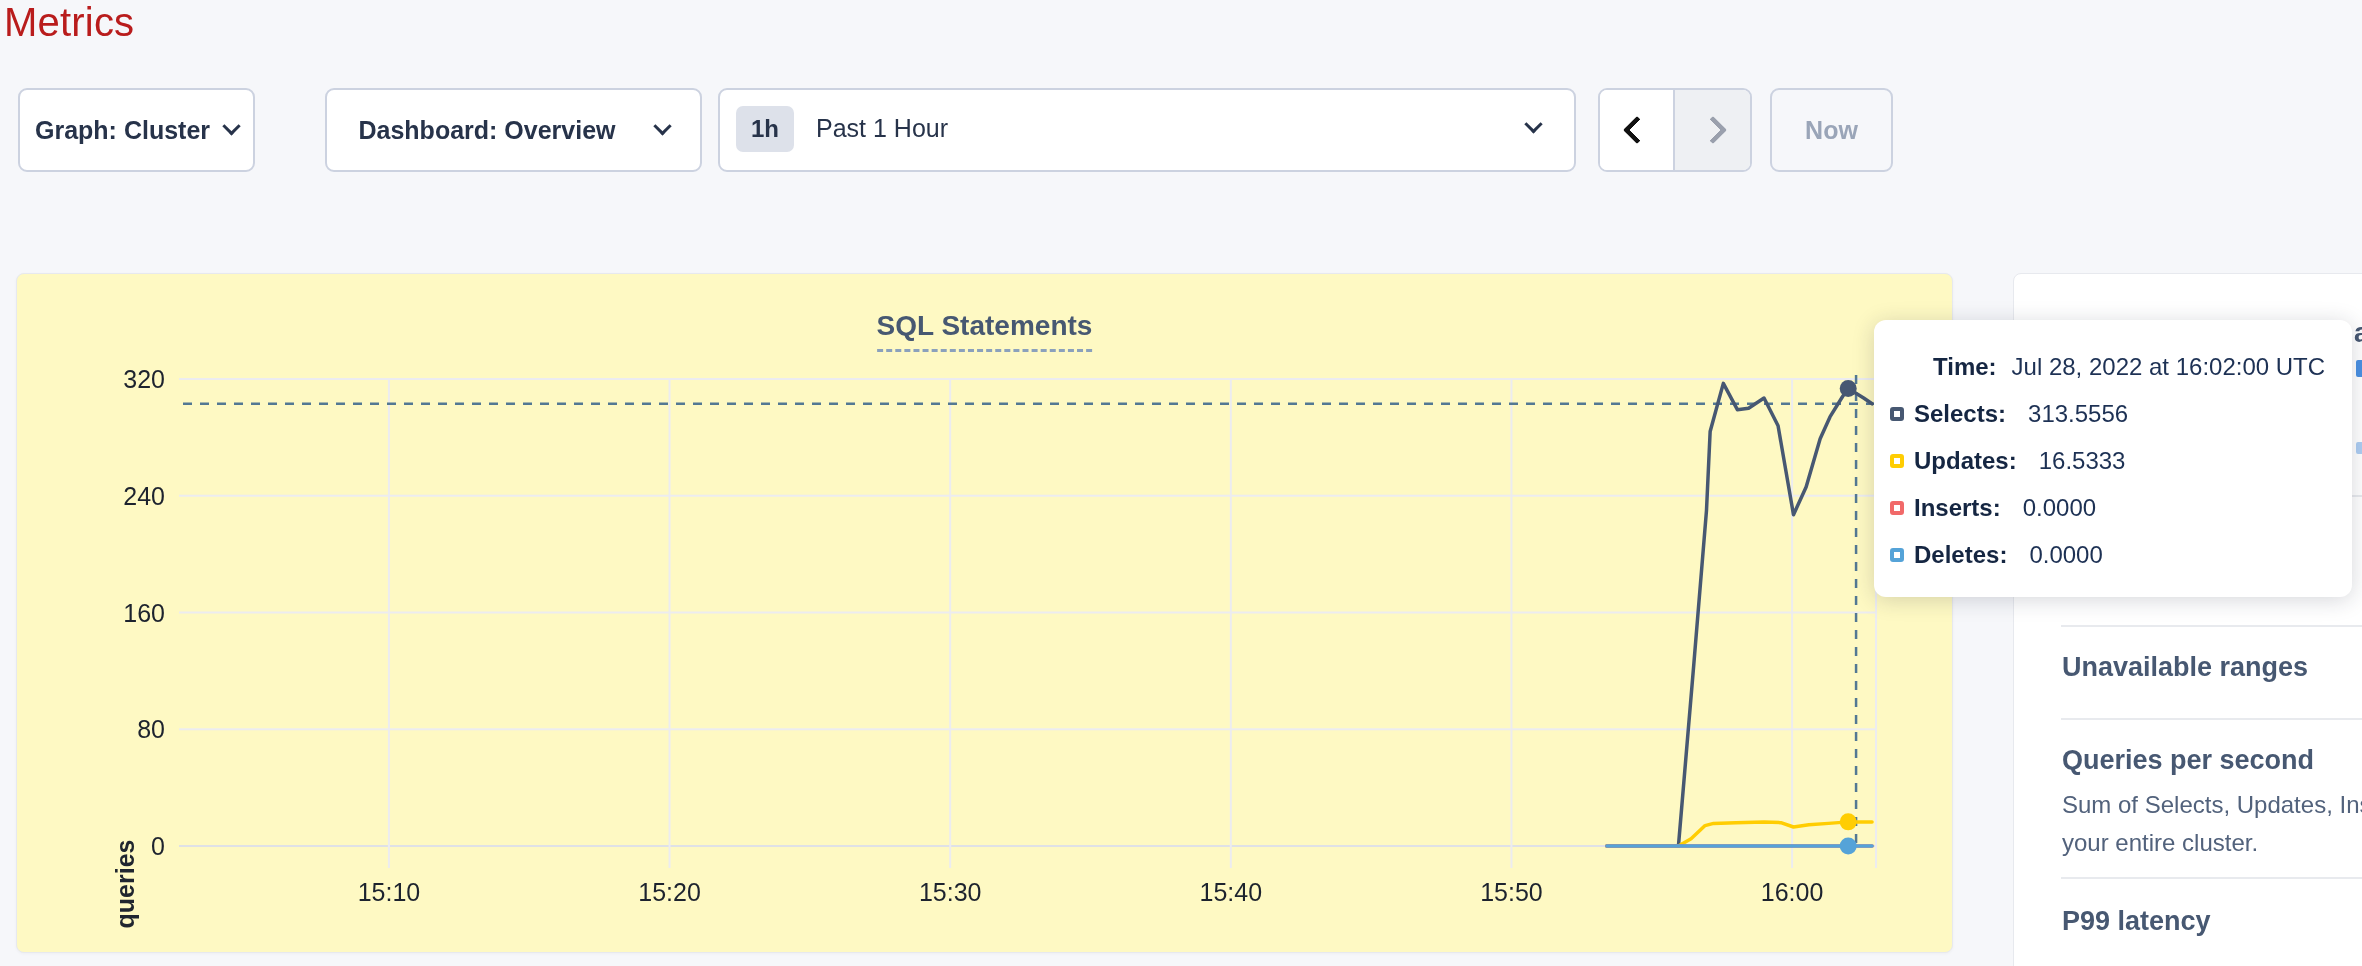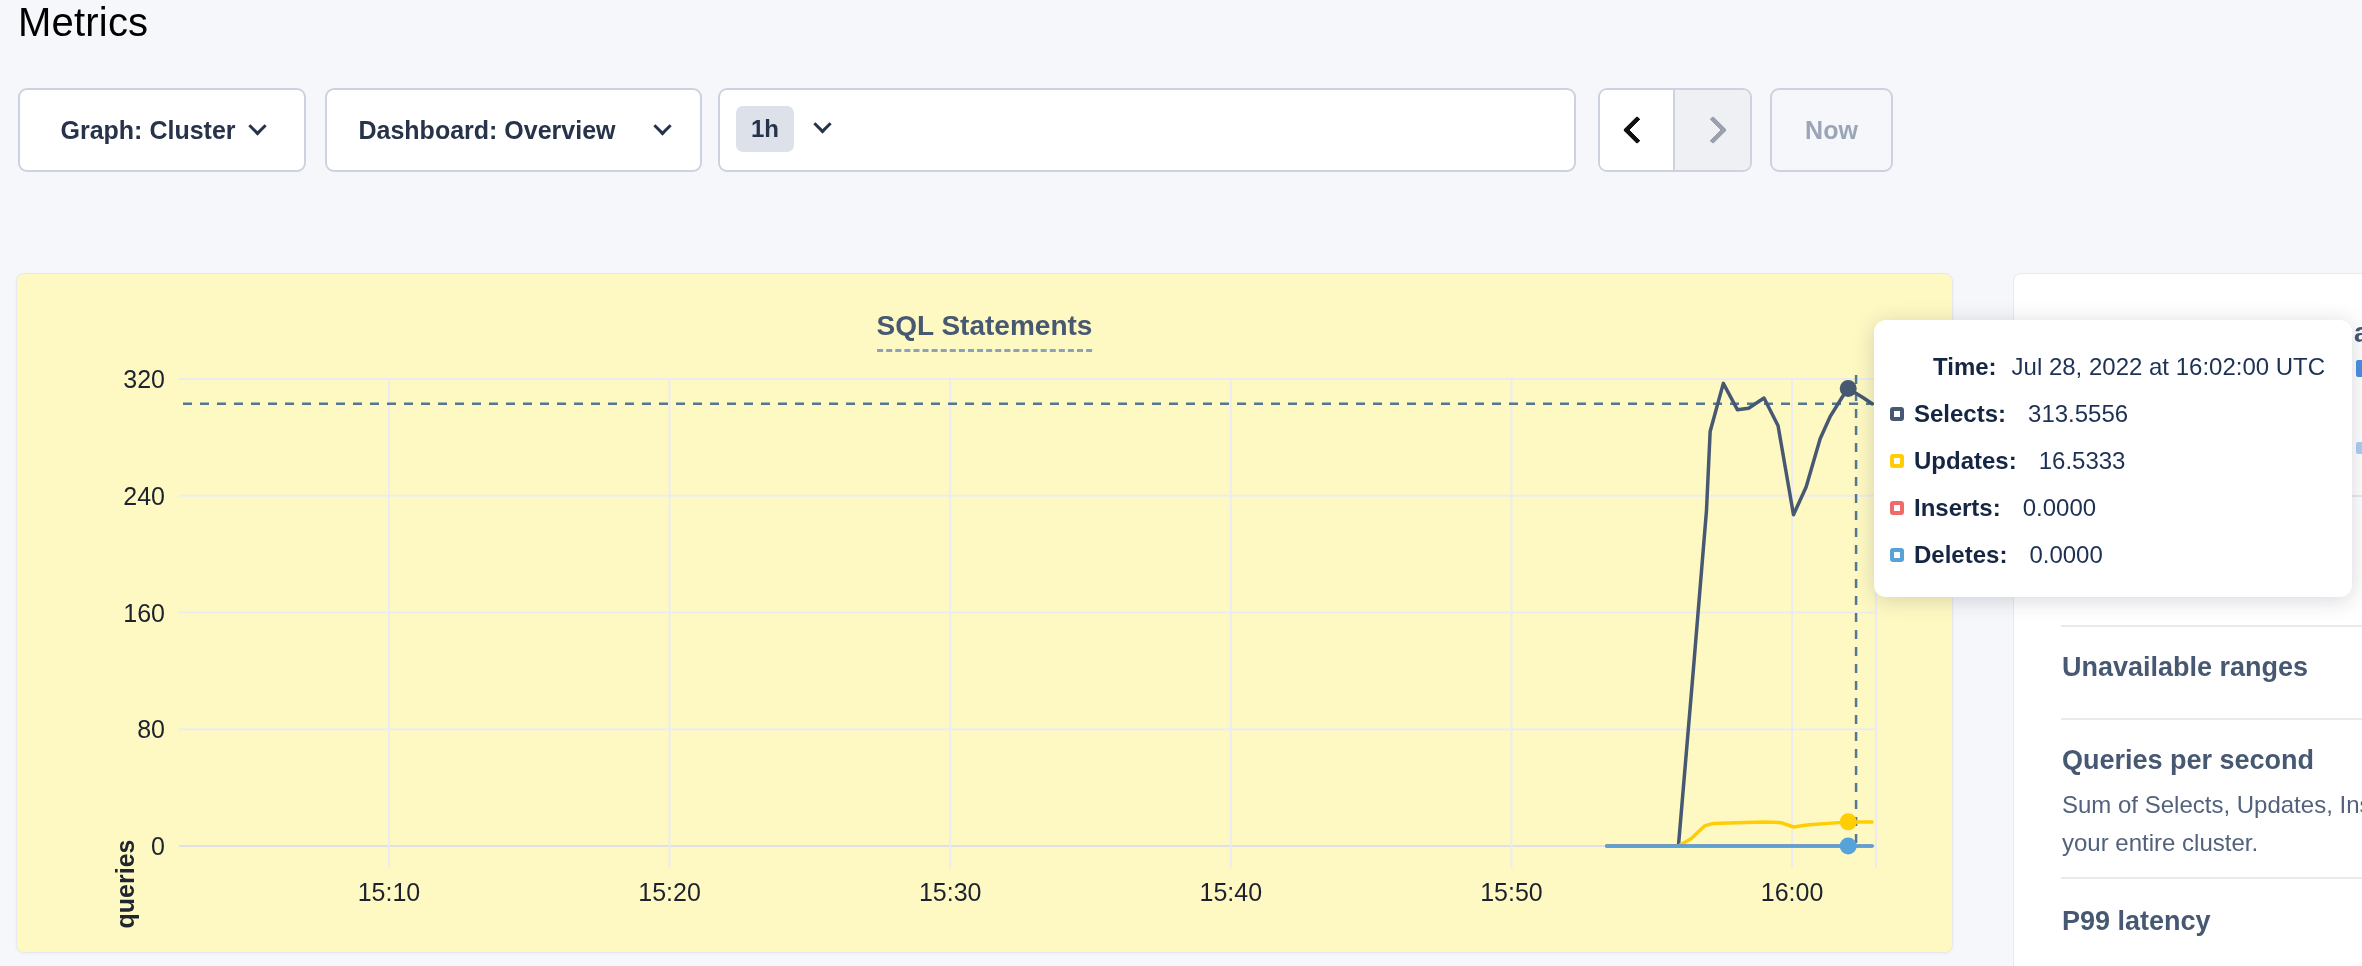--- a/index.html
+++ b/index.html
@@ -1,28 +1,28 @@
 <!DOCTYPE html>
 <html><head>
 <meta charset="utf-8">
 <style>
   * { margin:0; padding:0; box-sizing:border-box; }
   html,body { width:2362px; height:966px; overflow:hidden;
     font-family:"Liberation Sans", sans-serif; background:#f6f7fa; }
 
   
-  .page-title { position:absolute; left:18px; top:0px; font-size:40px;
-    font-weight:500; color:#000000; letter-spacing:.2px; }
+  .page-title { position:absolute; left:4px; top:0px; font-size:40px;
+    font-weight:500; color:#b91c1c; letter-spacing:.2px; }
 
   
   .btn { position:absolute; top:88px; height:84px; background:#fff;
     border:2px solid #ccd2e0; border-radius:9px; display:flex;
     align-items:center; color:#27334a; font-size:25px; font-weight:600;
     cursor:pointer; }
-  .dd-graph { left:18px; width:288px; justify-content:center; gap:15px; }
+  .dd-graph { left:18px; width:237px; justify-content:center; gap:15px; }
   .dd-dashboard { left:325px; width:377px; justify-content:center; gap:40px; }
   .chev { width:13px; height:13px; border-right:3px solid #27334a;
     border-bottom:3px solid #27334a; transform:rotate(45deg) translate(-3px,-3px); }
   .time-btn { left:718px; width:858px; padding:0 34px 3px 16px; font-weight:400; }
   .time-badge { background:#dde1ea; border-radius:7px; padding:9px 15px;
     font-weight:700; font-size:24px; color:#27334a; margin-right:22px; }
   .time-label { flex:1; text-align:left; font-weight:500; }
   .arrow-group { position:absolute; left:1598px; top:88px; width:154px; height:84px;
     border:2px solid #ccd2e0; border-radius:9px; display:flex; overflow:hidden;
     background:#fff; }
@@ -88,20 +88,21 @@
   <span class="chev"></span>
 </div>
 
 <div class="btn dd-dashboard">
   <span>Dashboard: Overview</span>
   <span class="chev"></span>
 </div>
 
 <div class="btn time-btn">
   <span class="time-badge">1h</span>
+  <span class="time-label">Past 1 Hour</span>
   <span class="chev"></span>
 </div>
 
 <div class="arrow-group">
   <div class="arrow-half prev">
     <span class="chev-big chev-left"></span>
   </div>
   <div class="arrow-half next">
     <span class="chev-big chev-right"></span>
   </div>

